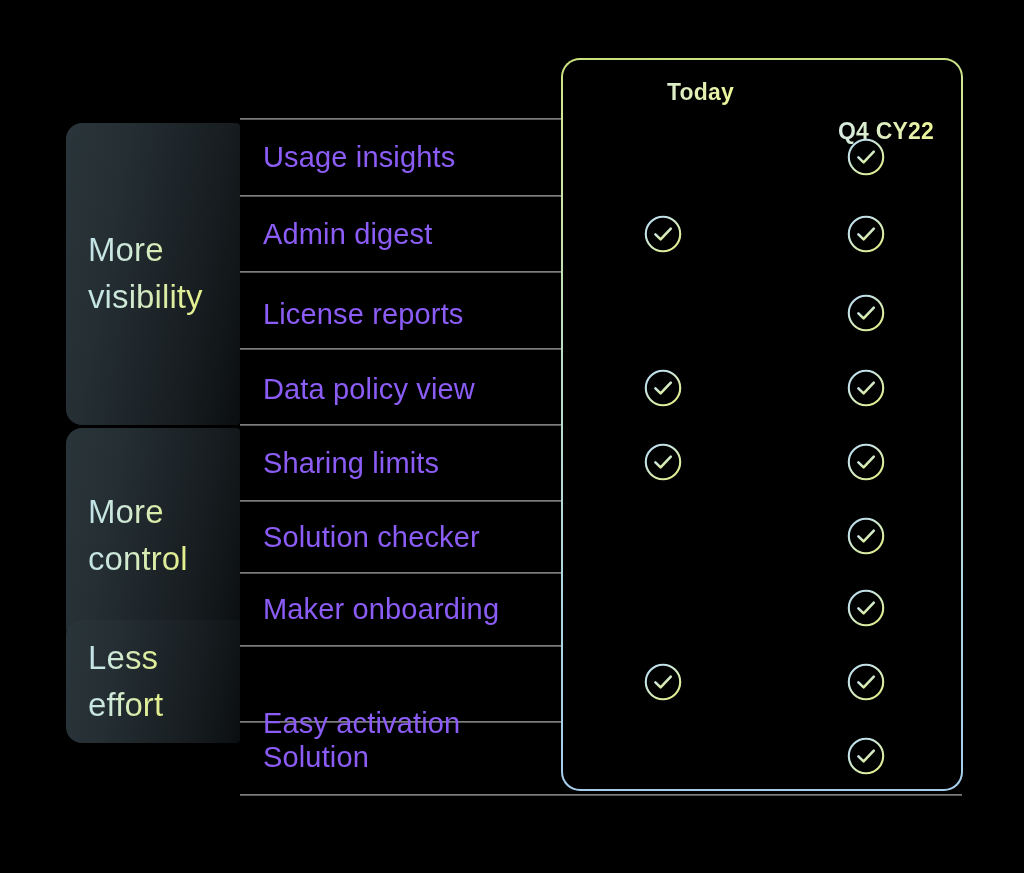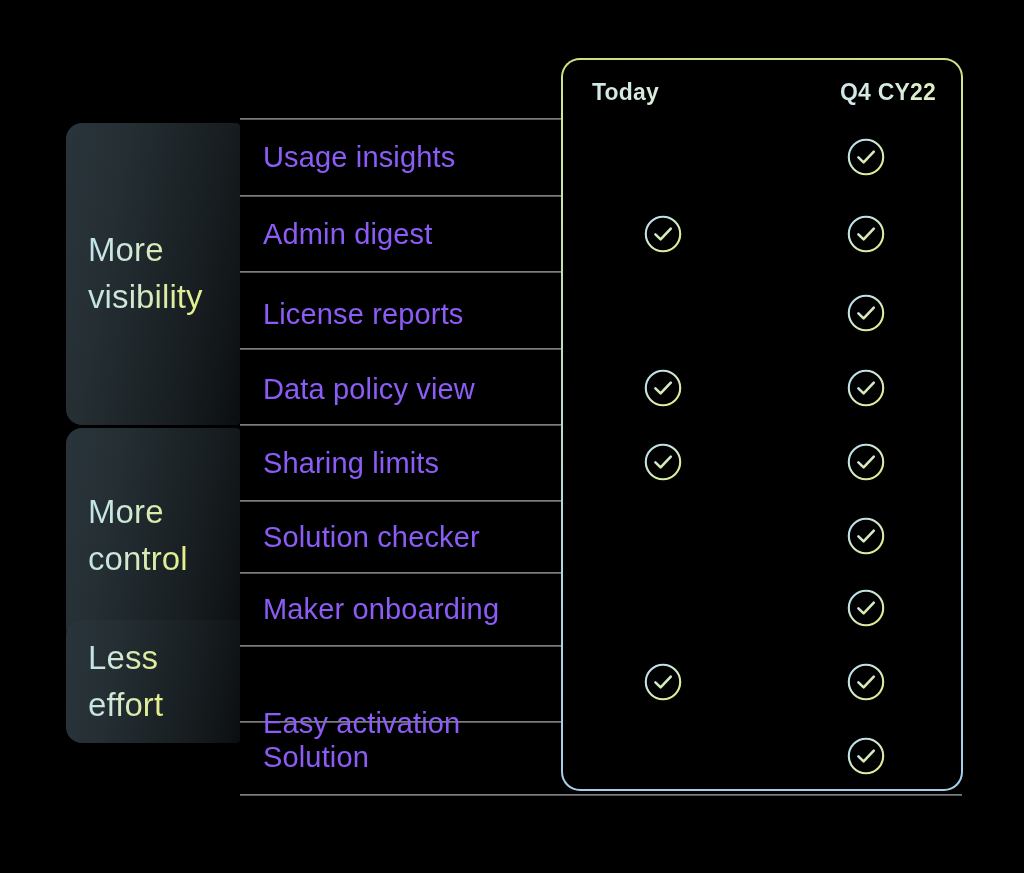--- a/index.html
+++ b/index.html
@@ -102,30 +102,30 @@
 
   
   .col-header {
     position: absolute;
     top: 76px;
     height: 32px;
     line-height: 32px;
     font-size: 23px;
     font-weight: 700;
     letter-spacing: 0.2px;
-    text-align: left;
+    text-align: right;
     background: linear-gradient(92deg, #cfe7ea 0%, #d8ecdc 40%, #e2f0b4 75%, #ecf596 100%);
     -webkit-background-clip: text;
     background-clip: text;
     color: transparent;
     -webkit-text-fill-color: transparent;
     white-space: nowrap;
   }
   #header-today  { left: 592px; width: 142px; }
-  #header-future { left: 840px; width: 142px; }
+  #header-future { left: 792px; width: 142px; margin-top: 39px; }
 
   
   .check-icon {
     position: absolute;
     width: 40px;
     height: 40px;
   }
   .check-icon svg { display: block; width: 40px; height: 40px; }
 </style>
 </head>

